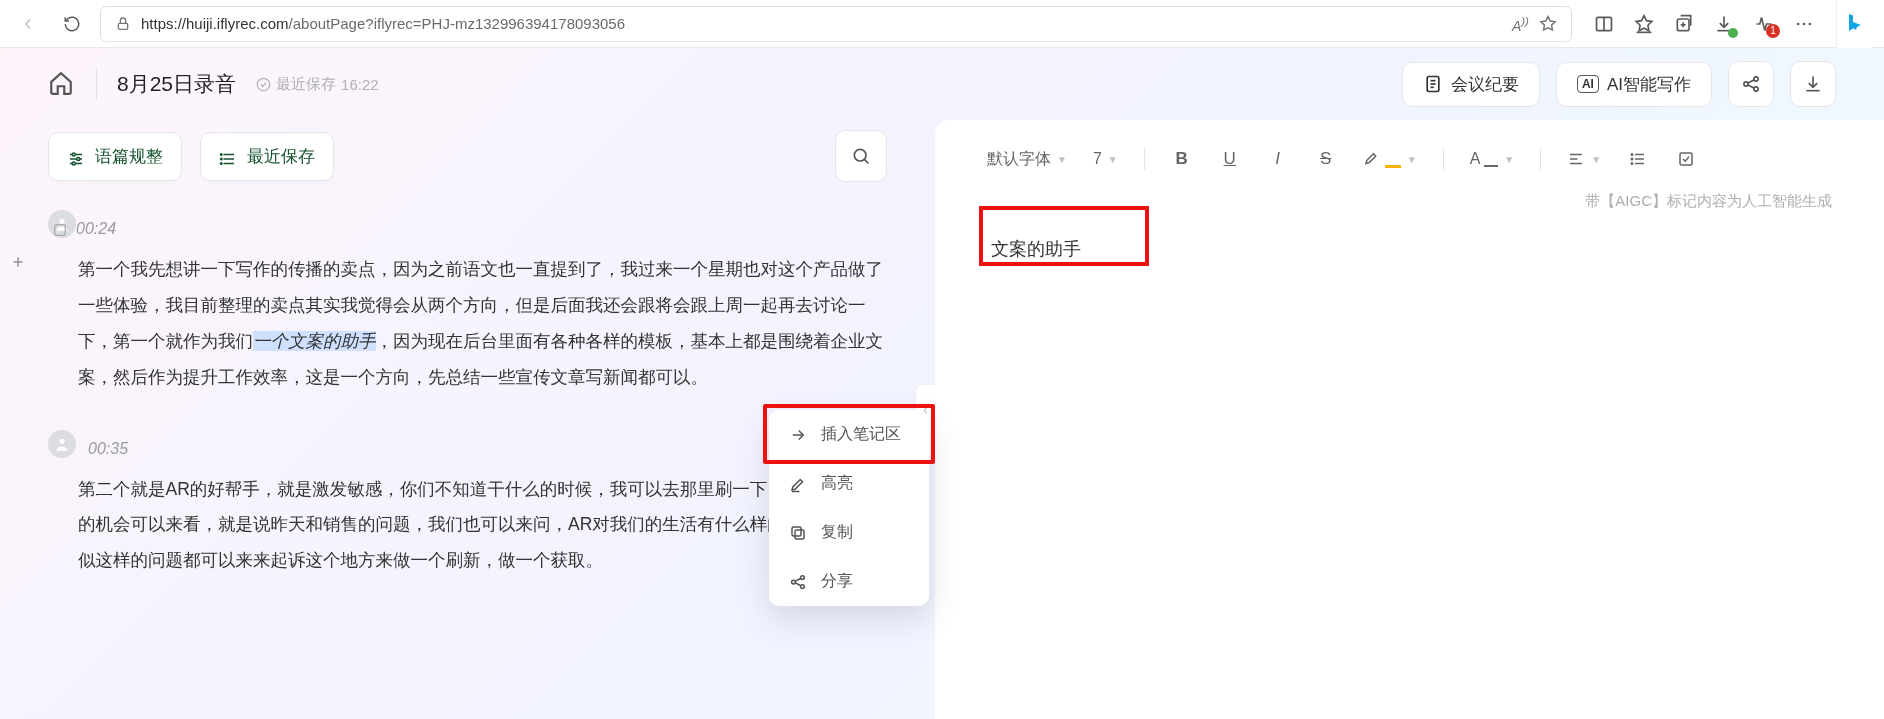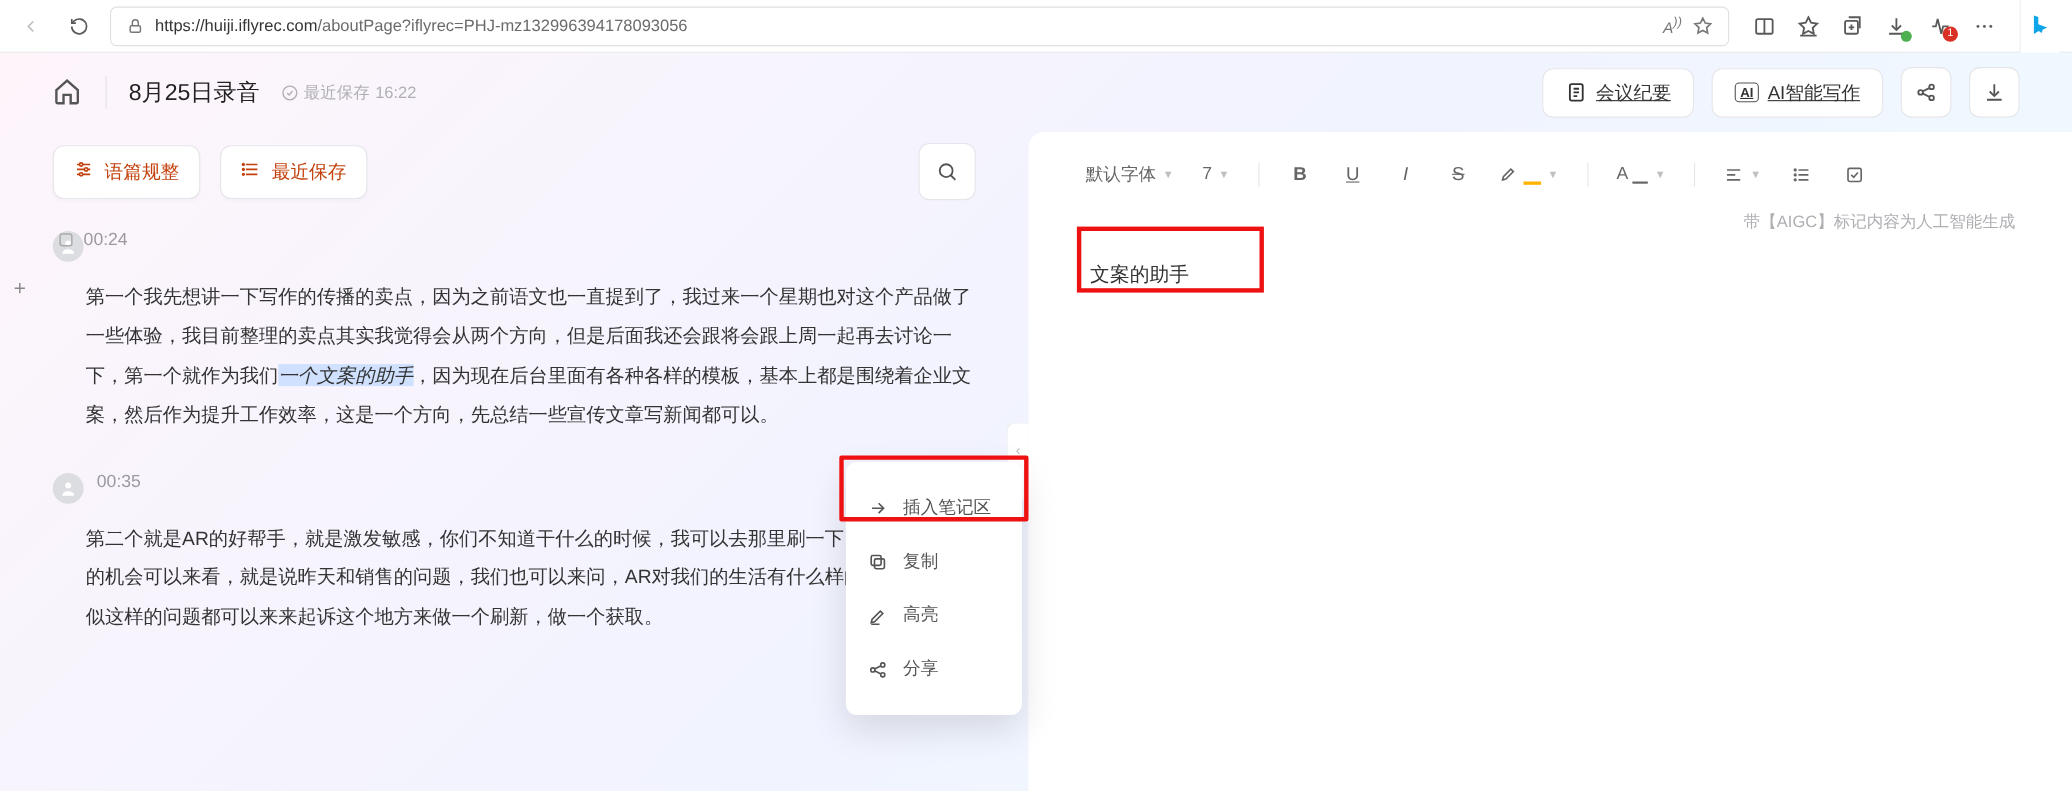--- a/index.html
+++ b/index.html
@@ -18,38 +18,38 @@
     .bing-wrap { width: 36px; height: 64px; background: linear-gradient(#fff,#fff); border-left: 1px solid #eee; display: flex; align-items: center; justify-content: center; }
 
     
     .page { position: relative; height: calc(100% - 48px); background: linear-gradient(135deg, #fef5fb 0%, #f1f3ff 50%, #eefdff 100%); }
     .topbar { height: 72px; display: flex; align-items: center; padding: 0 48px; gap: 16px; }
     .home-icon { width: 28px; height: 28px; color: #555; }
     .divider-v { width: 1px; height: 30px; background: #e2e2e6; margin: 0 4px; }
     .doc-title { font-size: 21px; color: #222; font-weight: 500; }
     .save-status { display: flex; align-items: center; gap: 5px; color: #b0b0b4; font-size: 15px; margin-left: 4px; }
     .spacer { flex: 1; }
-    .pill-btn { display: flex; align-items: center; gap: 8px; background: #fff; border: 1px solid #e6e6ea; border-radius: 10px; padding: 10px 20px; font-size: 17px; color: #333; text-decoration: underline; }
+    .pill-btn { display: flex; align-items: center; gap: 8px; background: #fff; border: 1px solid #e6e6ea; border-radius: 10px; padding: 10px 20px; font-size: 17px; color: #333; }
     .icon-btn { width: 46px; height: 46px; display: flex; align-items: center; justify-content: center; background: #fff; border: 1px solid #e6e6ea; border-radius: 10px; color: #555; }
 
     .main-cols { display: flex; height: calc(100% - 72px); position: relative; }
     .left-pane { width: 935px; padding: 10px 48px 24px 48px; position: relative; }
     .left-toolbar { display: flex; align-items: center; gap: 18px; margin-bottom: 28px; }
-    .tool-btn { display: flex; align-items: flex-start; gap: 10px; background: #fff; border: 1px solid #e6e6ea; border-radius: 10px; padding: 12px 18px; font-size: 17px; color: #c2410c; box-shadow: 0 2px 2px rgba(0,0,0,0.02); }
+    .tool-btn { display: flex; align-items: flex-end; gap: 10px; background: #fff; border: 1px solid #e6e6ea; border-radius: 10px; padding: 12px 18px; font-size: 17px; color: #14532d; box-shadow: 0 2px 2px rgba(0,0,0,0.02); }
     .search-sq { width: 52px; height: 52px; display: flex; align-items: center; justify-content: center; background: #fff; border: 1px solid #e6e6ea; border-radius: 10px; color: #555; }
 
     .entry { position: relative; margin-bottom: 34px; }
-    .entry-head { display: flex; align-items: flex-start; gap: 12px; margin-bottom: 14px; }
+    .entry-head { display: flex; align-items: flex-end; gap: 12px; margin-bottom: 14px; font-style: italic; }
     .avatar { width: 28px; height: 28px; border-radius: 50%; background: #dcdde1; display: flex; align-items: center; justify-content: center; }
     .timestamp { color: #9a9aa0; font-size: 16px; }
     .entry-text { font-size: 17.5px; color: #333; line-height: 2.05; padding-left: 30px; }
     .hl { background: #cfe1ff; font-style: italic; }
     .row-gutter { position: absolute; left: -38px; top: 44px; display: flex; flex-direction: column; align-items: center; gap: 14px; color: #888; }
 
-    .context-menu { position: absolute; left: 769px; top: 300px; width: 160px; background: #fff; border-radius: 10px; box-shadow: 0 12px 34px rgba(0,0,0,0.12); padding: 17px 0; z-index: 5; }
+    .context-menu { position: absolute; left: 769px; top: 290px; width: 160px; background: #fff; border-radius: 10px; box-shadow: 0 12px 34px rgba(0,0,0,0.12); padding: 0 0; z-index: 5; }
     .ctx-item { display: flex; align-items: center; gap: 14px; padding: 14px 20px; font-size: 16px; color: #555; }
     .red-box-1 { position: absolute; top: -6px; left: -6px; right: -6px; height: 60px; border: 4px solid #e11; border-radius: 2px; pointer-events: none; }
 
     
     .right-pane { flex: 1; background: #fff; border-top-left-radius: 14px; position: relative; padding: 22px 52px; }
     .fmt-bar { display: flex; align-items: center; gap: 26px; color: #666; padding: 6px 0 18px 0; }
     .fmt-sep { width: 1px; height: 22px; background: #e5e5e8; }
     .fmt-item { display: flex; align-items: center; gap: 6px; font-size: 16px; }
     .caret { font-size: 10px; color: #c0c0c4; }
     .fmt-icon { width: 22px; height: 22px; display:flex;align-items:center;justify-content:center;font-size: 17px; }
@@ -269,31 +269,31 @@
       <div class="red-box-1"></div>
       <div class="ctx-item">
         <svg width="18" height="18" viewBox="0 0 24 24" fill="none" stroke="currentColor" stroke-width="2">
             <path d="M5 12h13"></path>
             <path d="M13 6l6 6-6 6"></path>
           </svg>
         <span>插入笔记区</span>
       </div>
       <div class="ctx-item">
         <svg width="18" height="18" viewBox="0 0 24 24" fill="none" stroke="currentColor" stroke-width="2">
+            <path d="M4 20l4-1 10-10-3-3L5 16l-1 4z"></path>
+            <line x1="4" y1="22" x2="14" y2="22"></line>
+          </svg>
+        <span>高亮</span>
+      </div>
+      <div class="ctx-item">
+        <svg width="18" height="18" viewBox="0 0 24 24" fill="none" stroke="currentColor" stroke-width="2">
             <rect x="8" y="8" width="12" height="12" rx="2"></rect>
             <rect x="4" y="4" width="12" height="12" rx="2"></rect>
           </svg>
         <span>复制</span>
-      </div>
-      <div class="ctx-item">
-        <svg width="18" height="18" viewBox="0 0 24 24" fill="none" stroke="currentColor" stroke-width="2">
-            <path d="M4 20l4-1 10-10-3-3L5 16l-1 4z"></path>
-            <line x1="4" y1="22" x2="14" y2="22"></line>
-          </svg>
-        <span>高亮</span>
       </div>
       <div class="ctx-item">
         <svg width="18" height="18" viewBox="0 0 24 24" fill="none" stroke="currentColor" stroke-width="2">
             <circle cx="6" cy="12" r="2.5"></circle>
             <circle cx="18" cy="6" r="2.5"></circle>
             <circle cx="18" cy="18" r="2.5"></circle>
             <line x1="8" y1="11" x2="16" y2="7"></line>
             <line x1="8" y1="13" x2="16" y2="17"></line>
           </svg>
         <span>分享</span>

